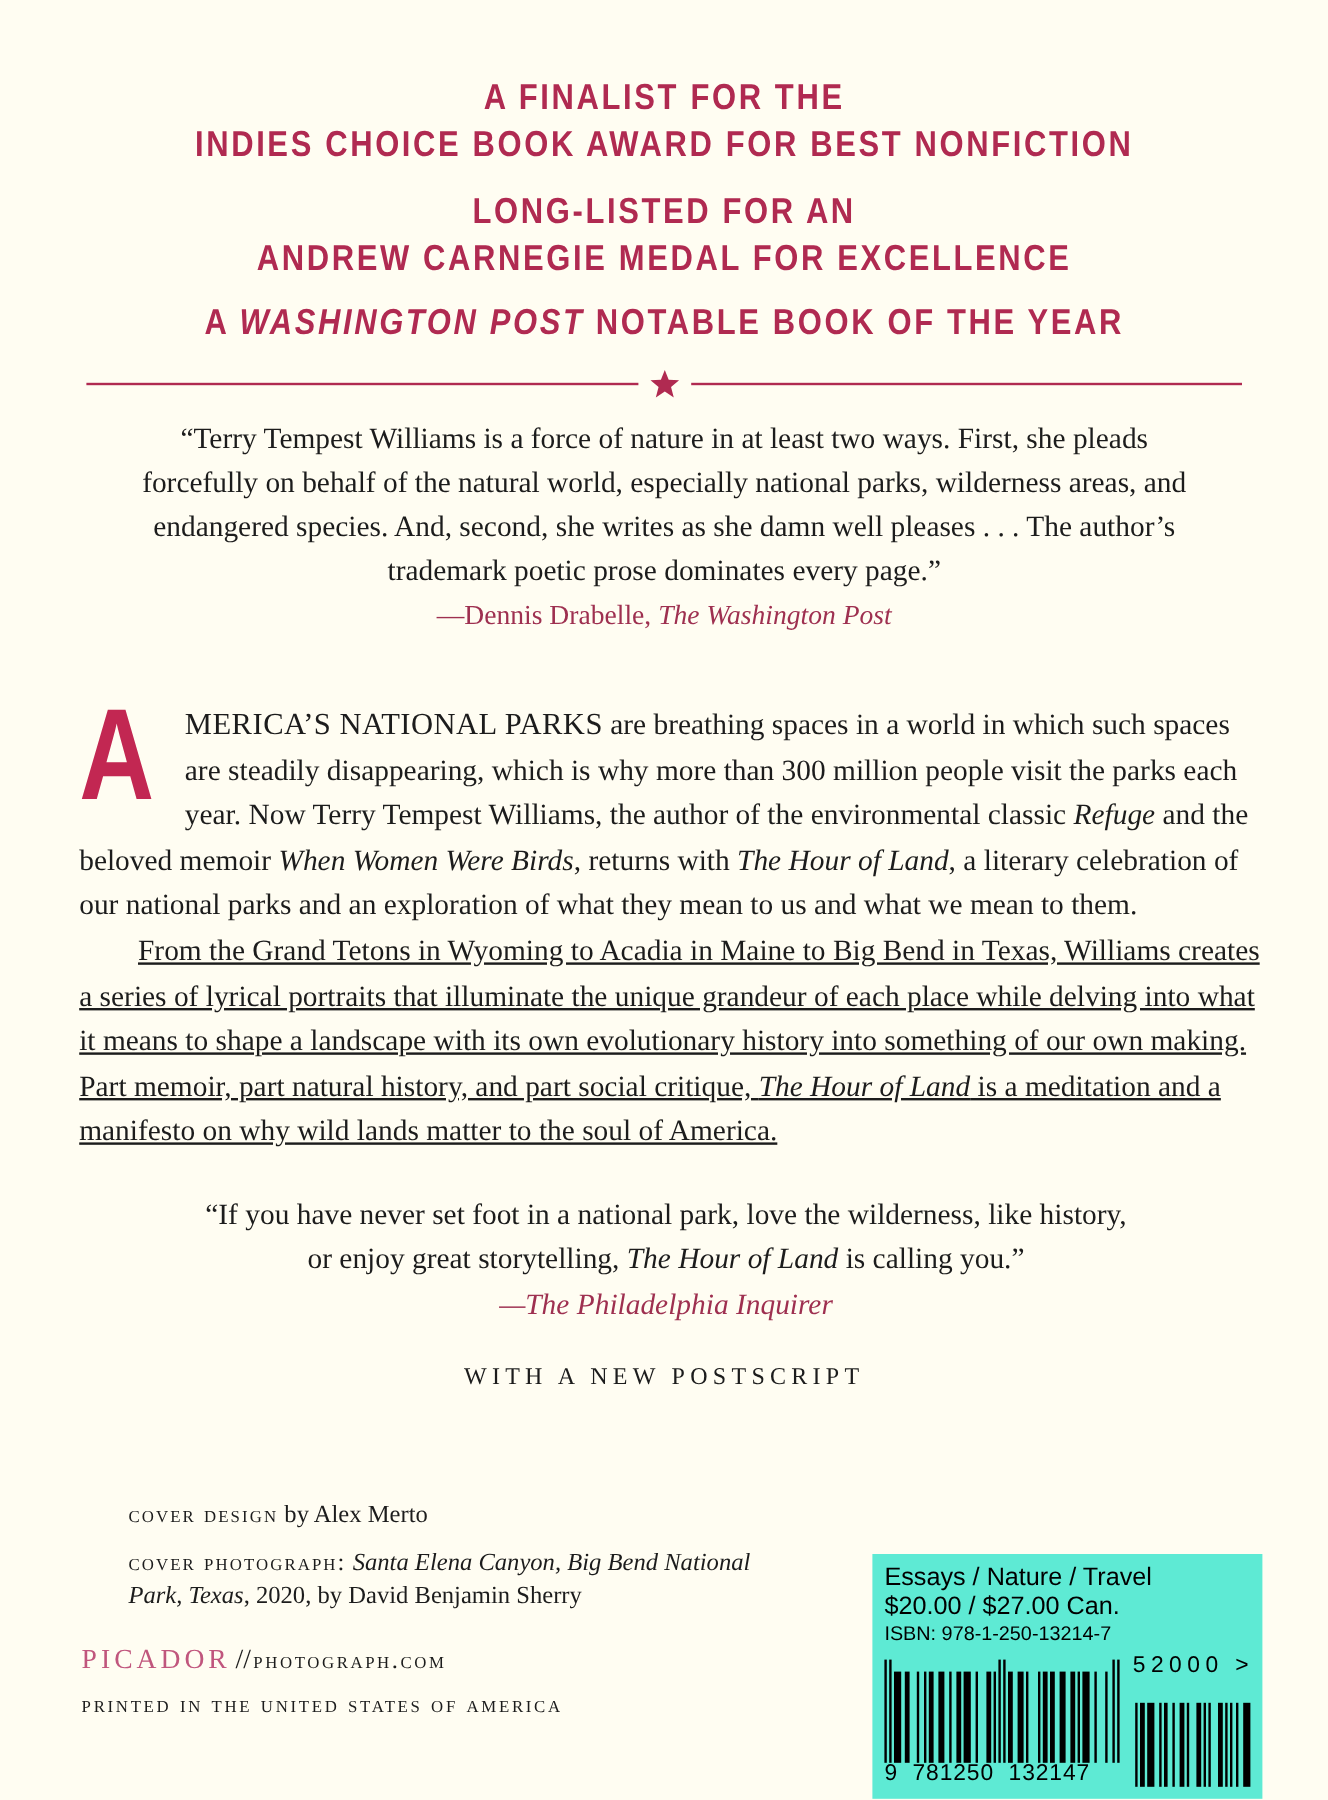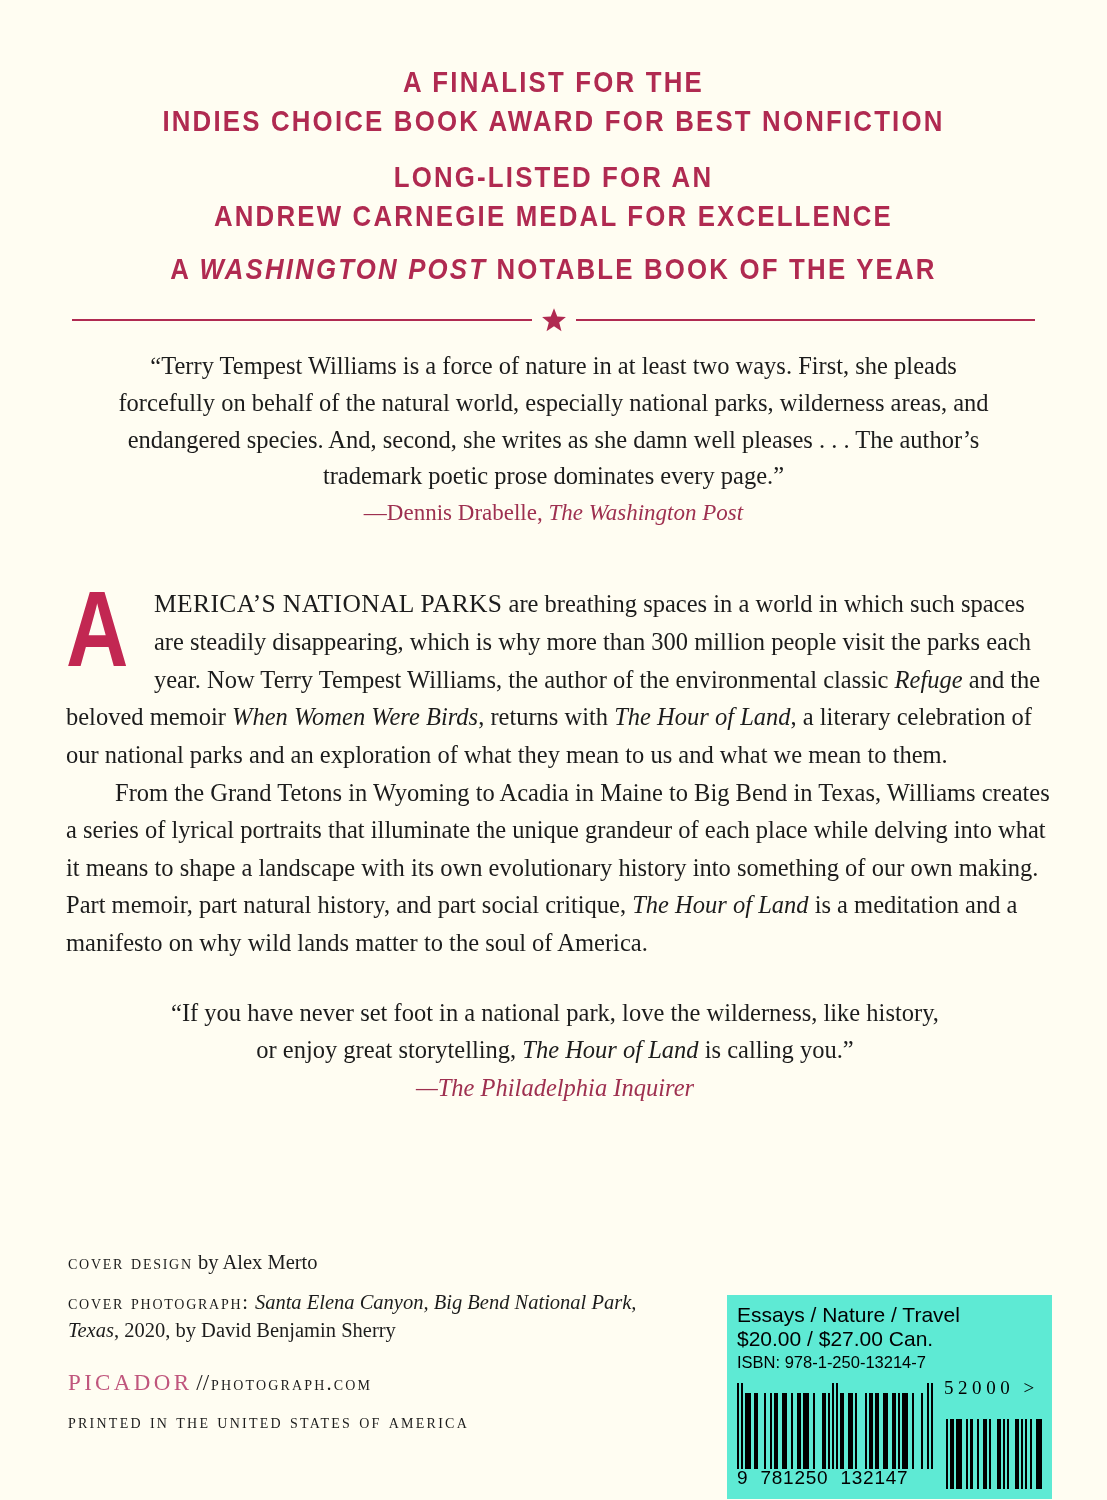--- a/index.html
+++ b/index.html
@@ -99,21 +99,21 @@
     position: absolute;
     top: 584px;
     left: 66px;
     width: 985px;
     font-size: 24.5px;
     line-height: 1.535;
     color: #1c1c1c;
     text-align: left;
   }
   .body-copy p { margin: 0; }
-  .body-copy p.p2 { text-indent: 2.0em; }
+  .body-copy p.p2 { text-indent: 2.0em; text-decoration: underline; }
   .body-copy i { font-style: italic; }
   .dropcap {
     float: left;
     color: #c22752;
     font-family: "Liberation Sans Narrow", "Liberation Sans", "DejaVu Sans Condensed", sans-serif;
     font-weight: 700;
     font-size: 108px;
     line-height: 0.80;
     margin: 2px 10px 0 0;
     transform: scaleX(0.80);
@@ -159,21 +159,21 @@
   
   .credits {
     position: absolute;
     left: 68px;
     top: 1248px;
     width: 600px;
     color: #1c1c1c;
     font-size: 20.5px;
     line-height: 1.40;
   }
-  .credits .row { margin-bottom: 11px; }
+  .credits .row { margin-bottom: 11px; margin-left: 39px; }
   .credits .sc {
     font-variant: small-caps;
     letter-spacing: 0.085em;
     font-size: 20.5px;
   }
   .credits i { font-style: italic; }
   .credits .pub-row {
     margin-top: 22px;
     margin-bottom: 9px;
     white-space: nowrap;
@@ -246,24 +246,25 @@
 
   .ean13 .digits {
     font-family: "Liberation Sans", "DejaVu Sans", sans-serif;
     font-size: 19px;
     color: #000;
     letter-spacing: 0.04em;
     margin-top: -2px;
     white-space: nowrap;
   }
   .ean5 .topdigits {
-    font-family: Liberation Serif, serif;
+    font-family: Liberation Sans, sans-serif;
     font-size: 19px;
     color: #000;
     letter-spacing: 0.24em;
+    text-align: center;
     margin-bottom: 20px;
     white-space: nowrap;
   }
 </style>
 </head>
 <body>
 
 <div id="cover">
 
   <div class="awards">
@@ -294,20 +295,21 @@
   <div class="body-copy">
     <p class="p1"><span class="dropcap">A</span><span class="smallcapsrun">MERICA’S NATIONAL PARKS</span><span> are breathing spaces in a world in which such spaces are steadily disappearing, which is why more than 300 million people visit the parks each year. Now Terry Tempest Williams, the author of the environmental classic </span><i>Refuge</i><span> and the beloved memoir </span><i>When Women Were Birds</i><span>, returns with </span><i>The Hour of Land</i><span>, a literary celebration of our national parks and an exploration of what they mean to us and what we mean to them.</span></p>
     <p class="p2"><span>From the Grand Tetons in Wyoming to Acadia in Maine to Big Bend in Texas, Williams creates a series of lyrical portraits that illuminate the unique grandeur of each place while delving into what it means to shape a landscape with its own evolutionary history into something of our own making. Part memoir, part natural history, and part social critique, </span><i>The Hour of Land</i><span> is a meditation and a manifesto on why wild lands matter to the soul of America.</span></p>
   </div>
 
   <div class="quote2">
     <span>“If you have never set foot in a national park, love the wilderness, like history, or enjoy great storytelling, </span><i>The Hour of Land</i><span> is calling you.”</span>
     <span class="attrib">—The Philadelphia Inquirer</span>
   </div>
 
+  <div class="postscript">WITH A NEW POSTSCRIPT</div>
 
   <div class="credits">
     <div class="row"><span class="sc">cover design</span><span> by Alex Merto</span></div>
     <div class="row"><span class="sc">cover photograph:</span><i> Santa Elena Canyon, Big Bend National Park, Texas</i><span>, 2020, by David Benjamin Sherry</span></div>
     <div class="pub-row"><span class="picador">PICADOR</span><span class="slashes">//</span><span class="site">photograph.com</span></div>
     <div class="printed">printed in the united states of america</div>
   </div>
 
   <div class="barcode-block">
     <div class="bcline genre">Essays / Nature / Travel</div>

